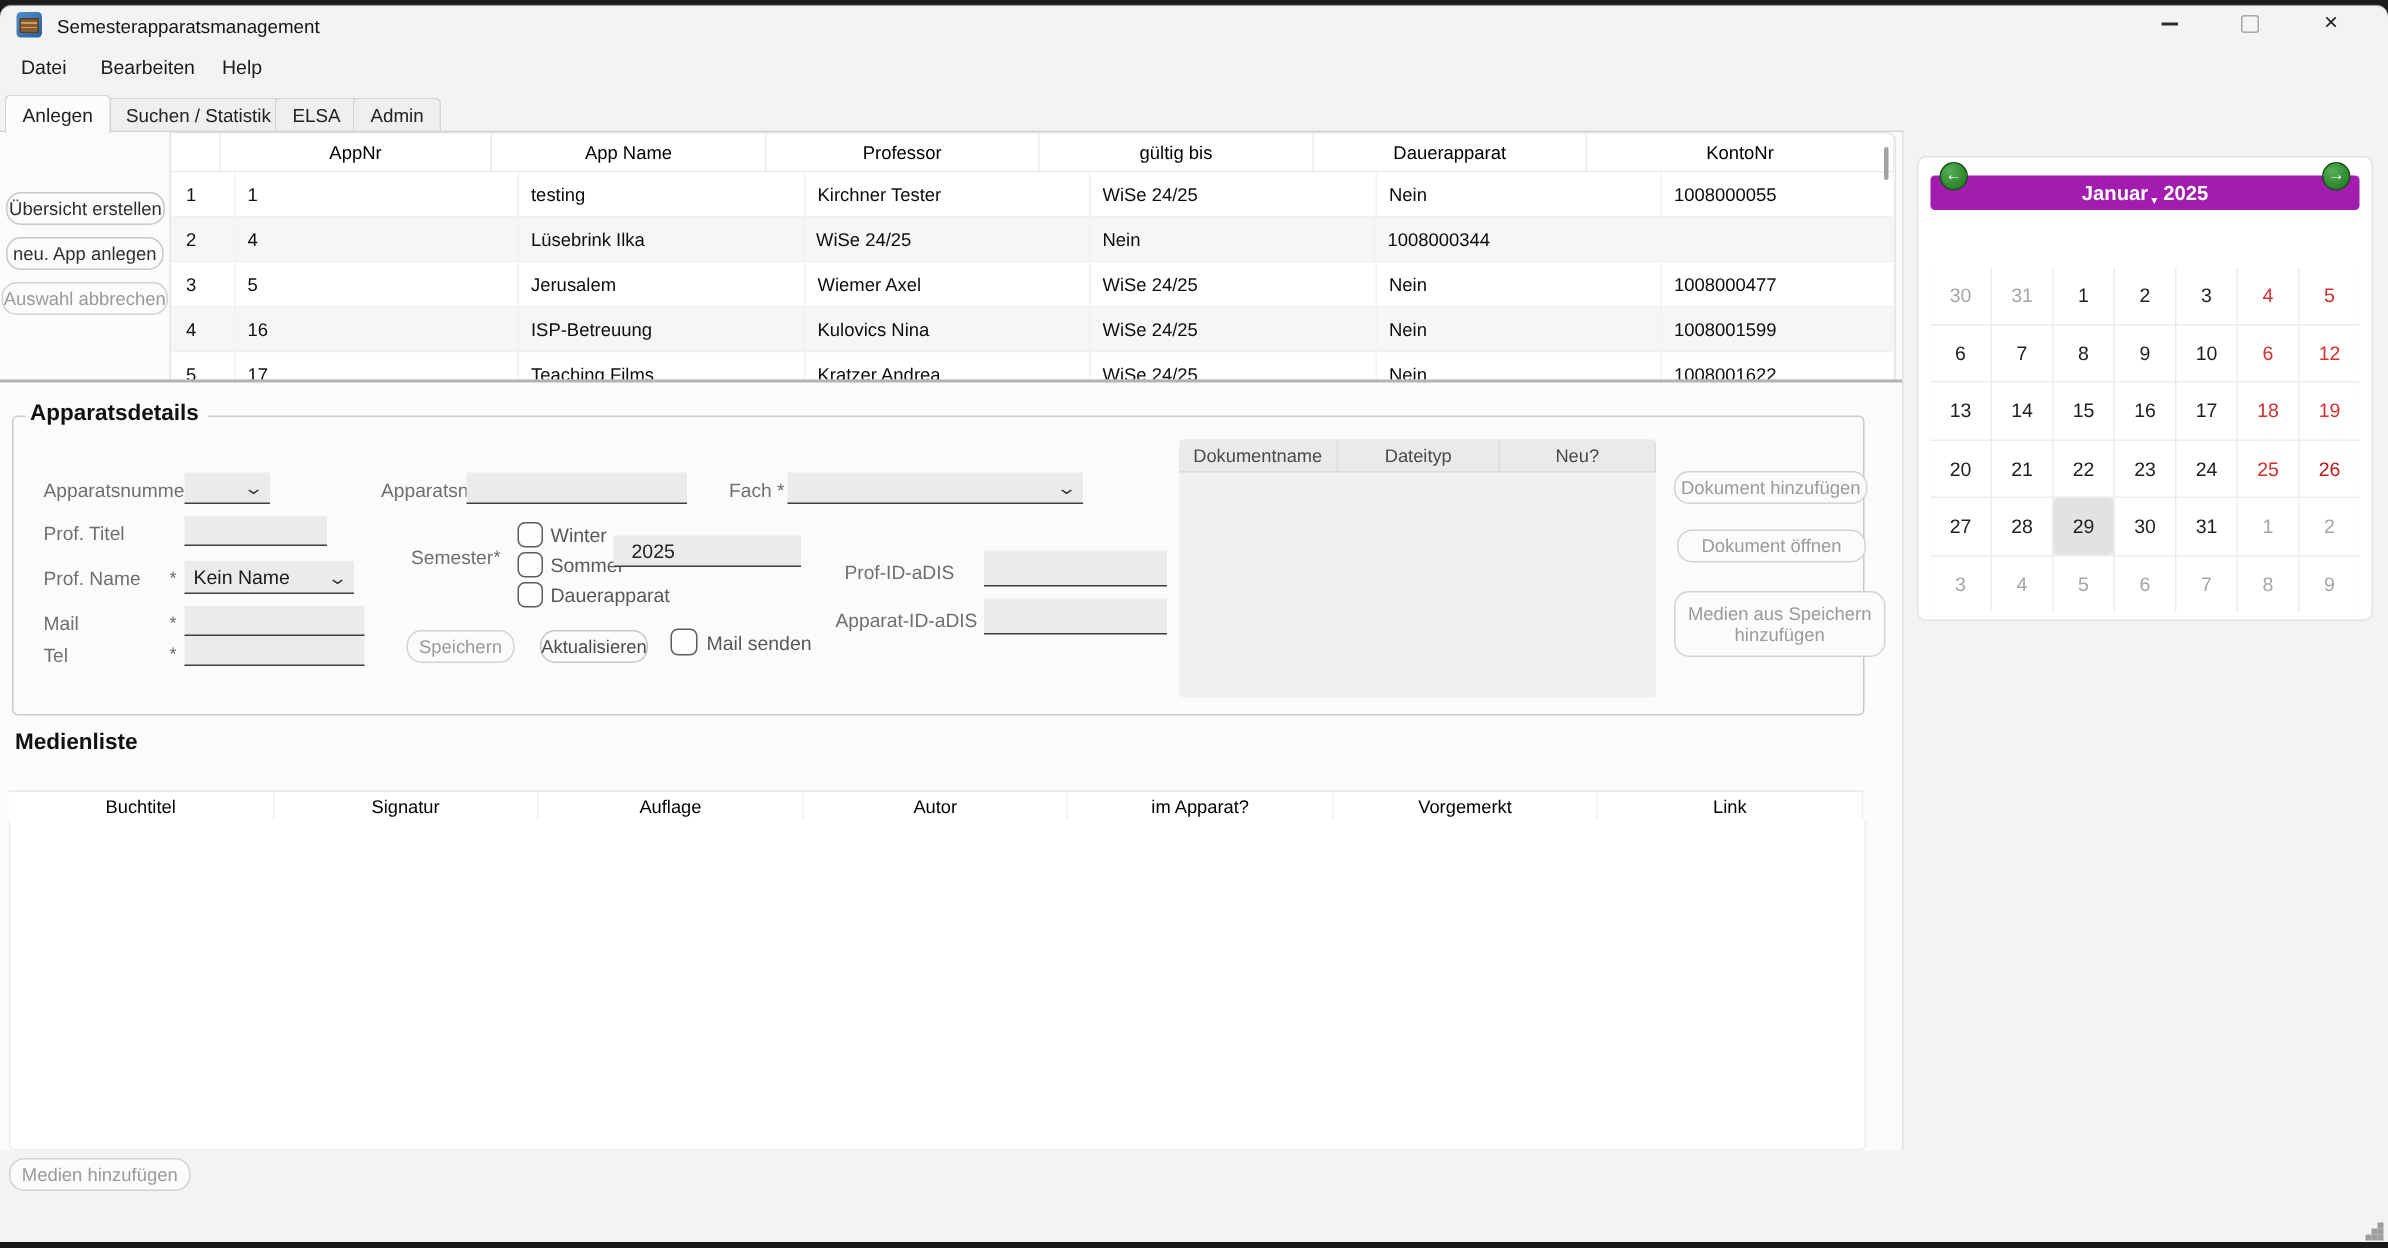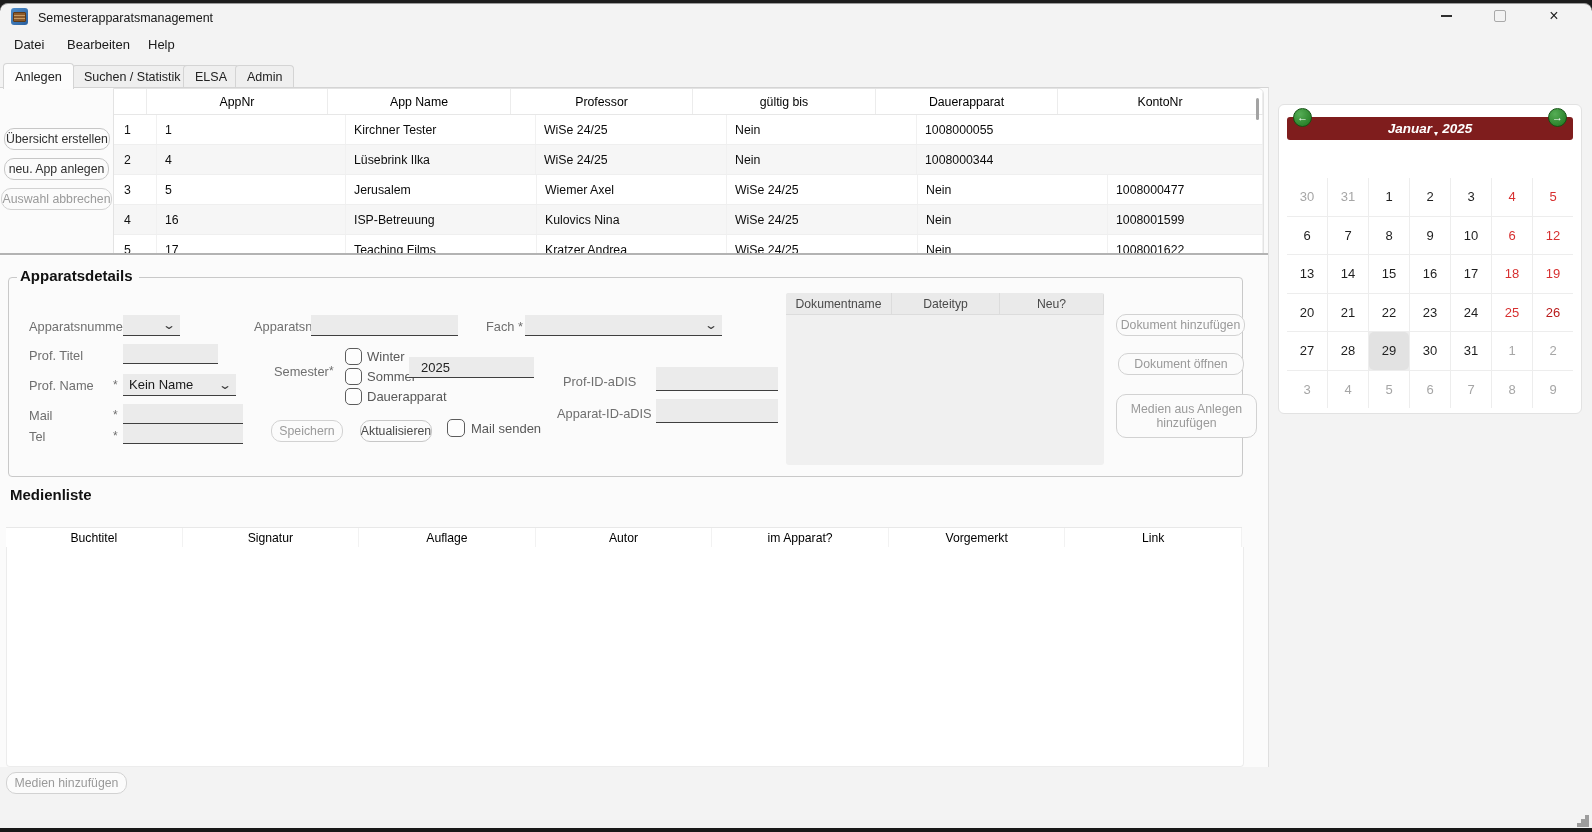--- a/index.html
+++ b/index.html
@@ -143,20 +143,21 @@
         <div class="hcell" style="flex: 0 0 182px;">App Name</div>
         <div class="hcell" style="flex: 0 0 181px;">Professor</div>
         <div class="hcell" style="flex: 0 0 182px;">gültig bis</div>
         <div class="hcell" style="flex: 0 0 181px;">Dauerapparat</div>
         <div class="hcell" style="flex: 1 1 0%;">KontoNr</div>
       </div>
     <div>
         <div class="trow">
           <div class="tcell numcol">1</div>
           <div class="tcell" style="flex: 0 0 180px;">1</div>
+          <div class="tcell" style="flex: 0 0 182px;">testing</div>
           <div class="tcell" style="flex: 0 0 181px;">Kirchner Tester</div>
           <div class="tcell" style="flex: 0 0 182px;">WiSe 24/25</div>
           <div class="tcell" style="flex: 0 0 181px;">Nein</div>
           <div class="tcell" style="flex: 1 1 0%;">1008000055</div>
         </div>
         <div class="trow alt">
           <div class="tcell numcol">2</div>
           <div class="tcell" style="flex: 0 0 180px;">4</div>
           <div class="tcell" style="flex: 0 0 181px;">Lüsebrink Ilka</div>
           <div class="tcell" style="flex: 0 0 182px;">WiSe 24/25</div>
@@ -253,38 +254,38 @@
 
     <div class="doctable">
       <div class="dochead">
           <div class="hcell" style="flex: 0 0 105px;">Dokumentname</div>
           <div class="hcell" style="flex: 0 0 107px;">Dateityp</div>
           <div class="hcell" style="flex: 1 1 0%;">Neu?</div>
         </div>
     </div>
     <div class="btn dim" style="position:absolute;left:1107px;top:36px;width:127px;height:20px;">Dokument hinzufügen</div>
     <div class="btn dim" style="position:absolute;left:1109px;top:75px;width:124px;height:20px;">Dokument öffnen</div>
-    <div class="btn dim" style="position:absolute;left:1107px;top:116px;width:127px;height:42px;padding:0 6px;">Medien aus Anlegen hinzufügen</div>
+    <div class="btn dim" style="position:absolute;left:1107px;top:116px;width:127px;height:42px;padding:0 6px;">Medien aus Speichern hinzufügen</div>
   </div>
 
   <div class="abs sectitle" style="left:10px;top:486px;">Medienliste</div>
   <div class="abs mediahead">
       <div class="mcell">Buchtitel</div>
       <div class="mcell">Signatur</div>
       <div class="mcell">Auflage</div>
       <div class="mcell">Autor</div>
       <div class="mcell">im Apparat?</div>
       <div class="mcell">Vorgemerkt</div>
       <div class="mcell">Link</div>
     </div>
   <div class="abs mediabody"></div>
   <div class="abs btn dim" style="left:6px;top:772px;width:119px;height:20px;">Medien hinzufügen</div>
 
   <div class="abs calcard">
-    <div class="calhead" style="background: #7f1d1d; font-style: italic;">
+    <div class="calhead" style="background: #a21caf;">
       <span>Januar</span>
       <span class="mcaret">▾</span>
       <span>2025</span>
     </div>
     <div class="navbtn" style="left:14px;">
         <span>←</span>
       </div>
     <div class="navbtn" style="right:14px;">
         <span>→</span>
       </div>

